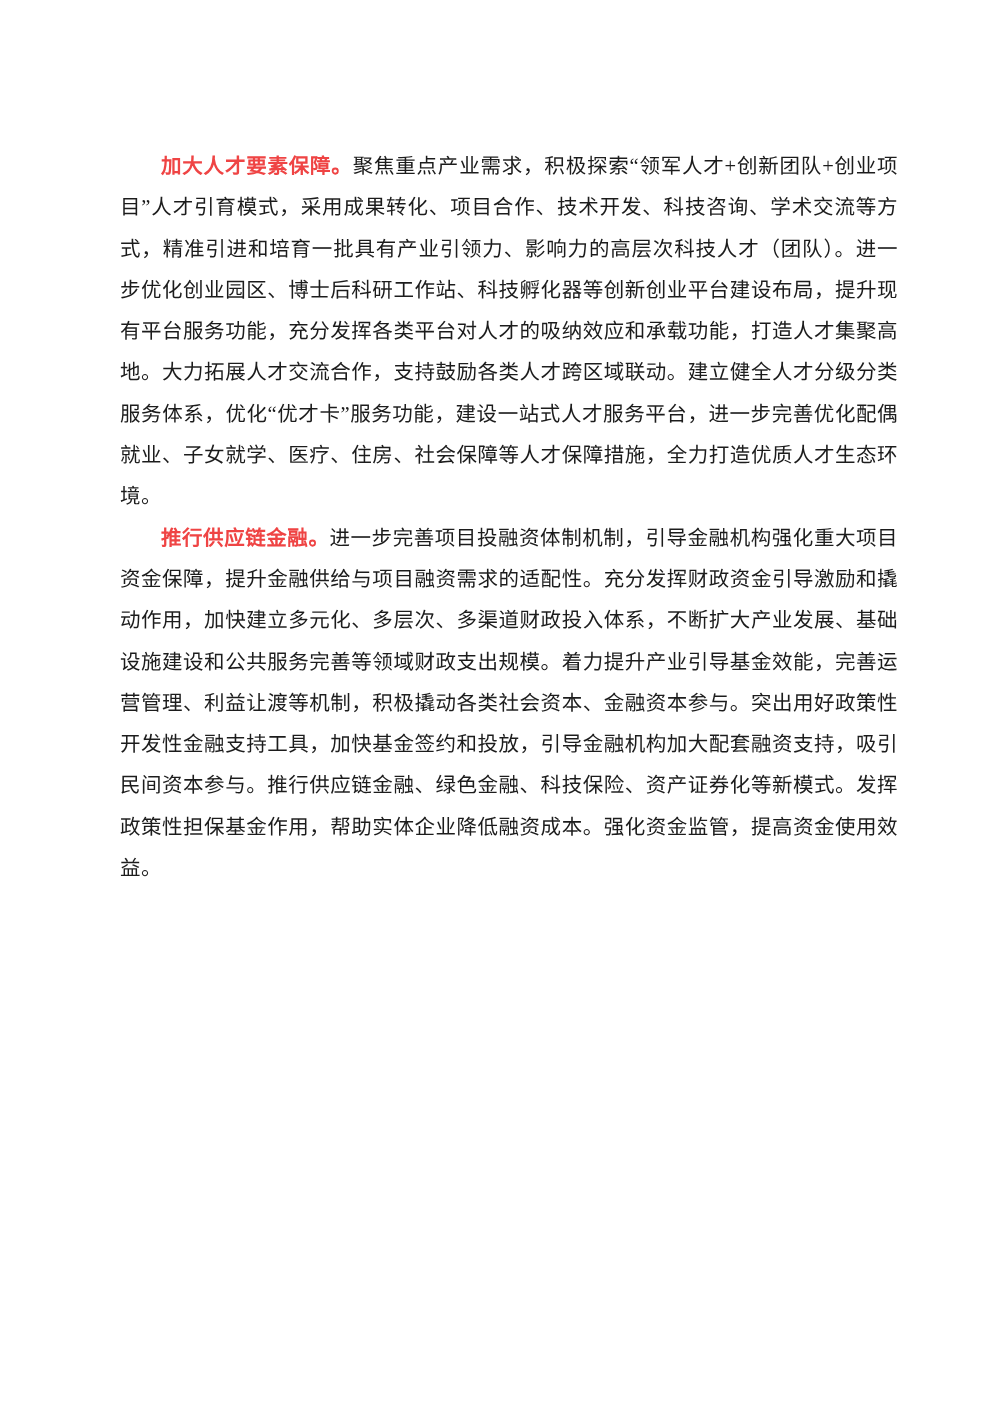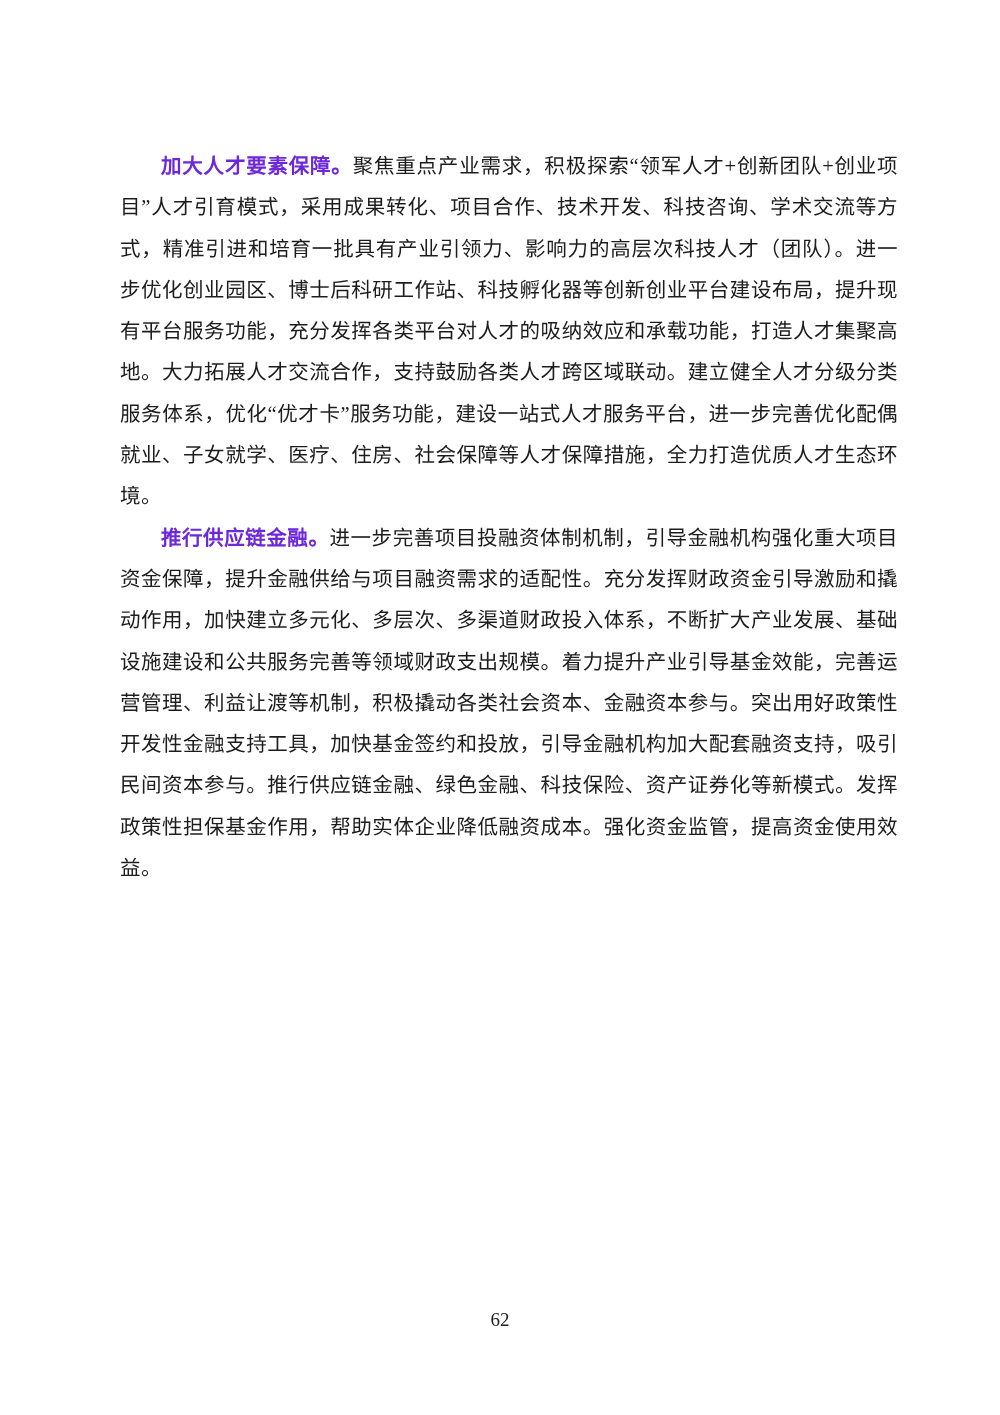--- a/index.html
+++ b/index.html
@@ -28,21 +28,21 @@
     font-size: 20.5px;
     line-height: 41.3px;
     text-align: justify;
     text-justify: inter-character;
     text-indent: 2em;
     letter-spacing: 0.4px;
     word-break: break-all;
   }
   .content p b {
     font-weight: bold;
-    color: #6d28d9;
+    color: #ef4444;
   }
   .page-number {
     position: absolute;
     top: 1308px;
     left: 0;
     width: 100%;
     text-align: center;
     font-size: 19px;
     line-height: 24px;
     color: #222222;
@@ -50,14 +50,13 @@
   }
 </style>
 </head>
 <body>
 
 <div class="page">
   <div class="content">
     <p><b>加大人才要素保障。</b><span>聚焦重点产业需求，积极探索“领军人才+创新团队+创业项目”人才引育模式，采用成果转化、项目合作、技术开发、科技咨询、学术交流等方式，精准引进和培育一批具有产业引领力、影响力的高层次科技人才（团队）。进一步优化创业园区、博士后科研工作站、科技孵化器等创新创业平台建设布局，提升现有平台服务功能，充分发挥各类平台对人才的吸纳效应和承载功能，打造人才集聚高地。大力拓展人才交流合作，支持鼓励各类人才跨区域联动。建立健全人才分级分类服务体系，优化“优才卡”服务功能，建设一站式人才服务平台，进一步完善优化配偶就业、子女就学、医疗、住房、社会保障等人才保障措施，全力打造优质人才生态环境。</span></p>
     <p><b>推行供应链金融。</b><span>进一步完善项目投融资体制机制，引导金融机构强化重大项目资金保障，提升金融供给与项目融资需求的适配性。充分发挥财政资金引导激励和撬动作用，加快建立多元化、多层次、多渠道财政投入体系，不断扩大产业发展、基础设施建设和公共服务完善等领域财政支出规模。着力提升产业引导基金效能，完善运营管理、利益让渡等机制，积极撬动各类社会资本、金融资本参与。突出用好政策性开发性金融支持工具，加快基金签约和投放，引导金融机构加大配套融资支持，吸引民间资本参与。推行供应链金融、绿色金融、科技保险、资产证券化等新模式。发挥政策性担保基金作用，帮助实体企业降低融资成本。强化资金监管，提高资金使用效益。</span></p>
   </div>
-  <div class="page-number">62</div>
 </div>
 
 </body></html>

